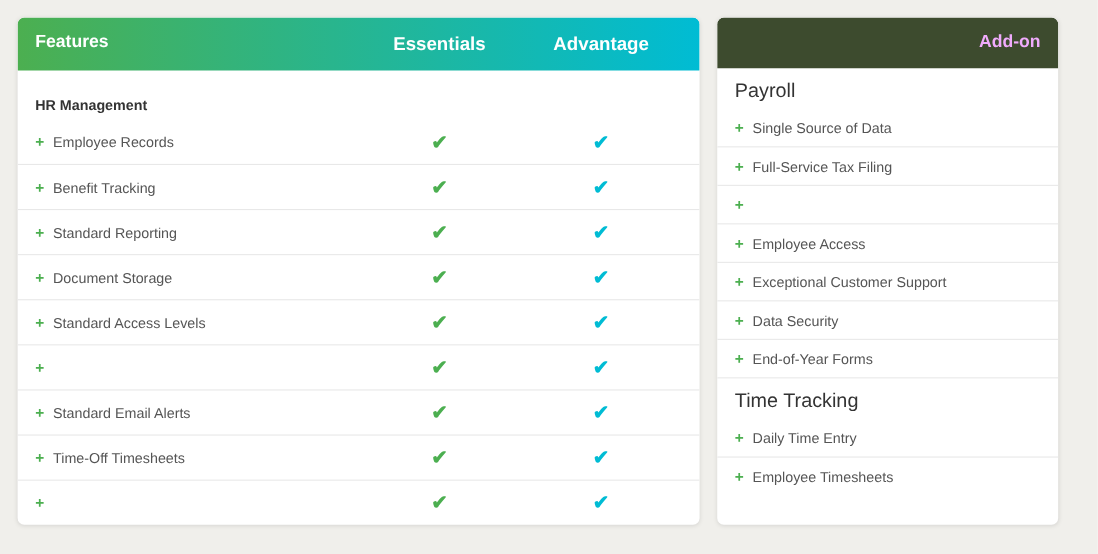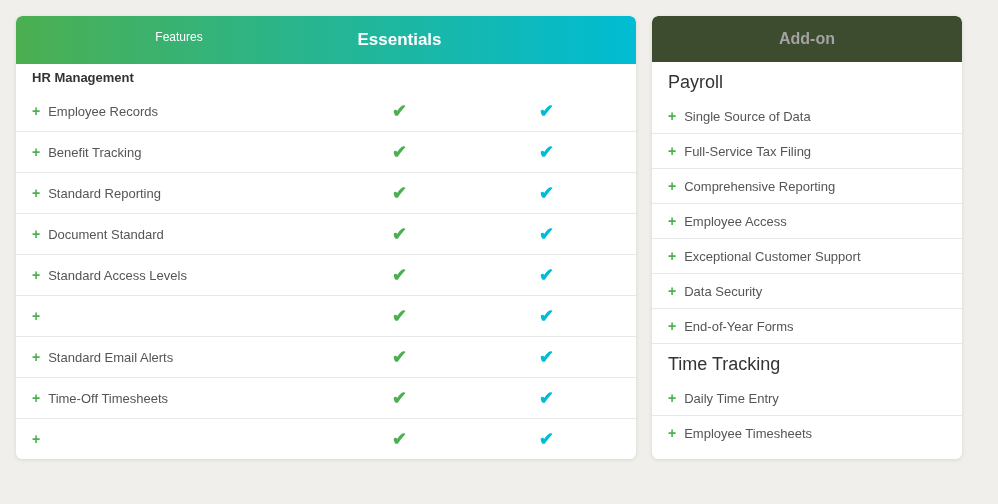--- a/index.html
+++ b/index.html
@@ -23,33 +23,32 @@
       box-shadow: 0 1px 4px rgba(0,0,0,0.1);
     }
     .left-header {
       display: grid;
       grid-template-columns: 2fr 1fr 1fr;
       background: linear-gradient(to right, #4caf50, #00bcd4);
       padding: 14px 16px;
       border-radius: 6px 6px 0 0;
     }
     .left-header .col-features {
-      font-weight: 400;
+      font-weight: 700;
       color: #fff;
-      font-size: 12px;
-      text-align: center;
+      font-size: 16px;
     }
     .left-header .col-plan {
       font-weight: 700;
       color: #fff;
       font-size: 17px;
       text-align: center;
     }
     .section-label {
-      padding: 6px 16px 6px;
+      padding: 24px 16px 6px;
       font-weight: 700;
       color: #333;
       font-size: 13px;
     }
     .feature-row {
       display: grid;
       grid-template-columns: 2fr 1fr 1fr;
       align-items: center;
       padding: 9px 16px;
       border-bottom: 1px solid #e8e8e8;
@@ -89,23 +88,23 @@
       overflow: hidden;
       box-shadow: 0 1px 4px rgba(0,0,0,0.1);
     }
     .right-header {
       background: #3d4b2e;
       padding: 14px 16px;
       border-radius: 6px 6px 0 0;
     }
     .right-header .col-addon {
       font-weight: 700;
-      color: #a3a3a3;
+      color: #f0abfc;
       font-size: 16px;
-      text-align: center;
+      text-align: right;
     }
     .addon-section-label {
       padding: 10px 16px 6px;
       font-weight: 400;
       color: #333;
       font-size: 18px;
     }
     .addon-row {
       display: flex;
       align-items: center;
@@ -119,20 +118,21 @@
   </style>
 </head>
 <body>
 
 <div class="outer">
 
   <div class="left-panel">
     <div class="left-header">
       <div class="col-features">Features</div>
       <div class="col-plan">Essentials</div>
+      <div class="col-plan">Advantage</div>
     </div>
 
     <div class="section-label">HR Management</div>
 
     <div class="feature-row">
       <div class="feature-name">
         <span class="plus-icon">+</span>
         <span>Employee Records</span>
       </div>
       <div class="check-green">✔</div>
@@ -153,21 +153,21 @@
         <span class="plus-icon">+</span>
         <span>Standard Reporting</span>
       </div>
       <div class="check-green">✔</div>
       <div class="check-blue">✔</div>
     </div>
 
     <div class="feature-row">
       <div class="feature-name">
         <span class="plus-icon">+</span>
-        <span>Document Standard</span>
+        <span>Document Storage</span>
       </div>
       <div class="check-green">✔</div>
       <div class="check-blue">✔</div>
     </div>
 
     <div class="feature-row">
       <div class="feature-name">
         <span class="plus-icon">+</span>
         <span>Standard Access Levels</span>
       </div>
@@ -222,21 +222,20 @@
     <div class="addon-row">
       <span class="plus-icon">+</span>
       <span>Single Source of Data</span>
     </div>
     <div class="addon-row">
       <span class="plus-icon">+</span>
       <span>Full-Service Tax Filing</span>
     </div>
     <div class="addon-row">
       <span class="plus-icon">+</span>
-      <span>Comprehensive Reporting</span>
     </div>
     <div class="addon-row">
       <span class="plus-icon">+</span>
       <span>Employee Access</span>
     </div>
     <div class="addon-row">
       <span class="plus-icon">+</span>
       <span>Exceptional Customer Support</span>
     </div>
     <div class="addon-row">

